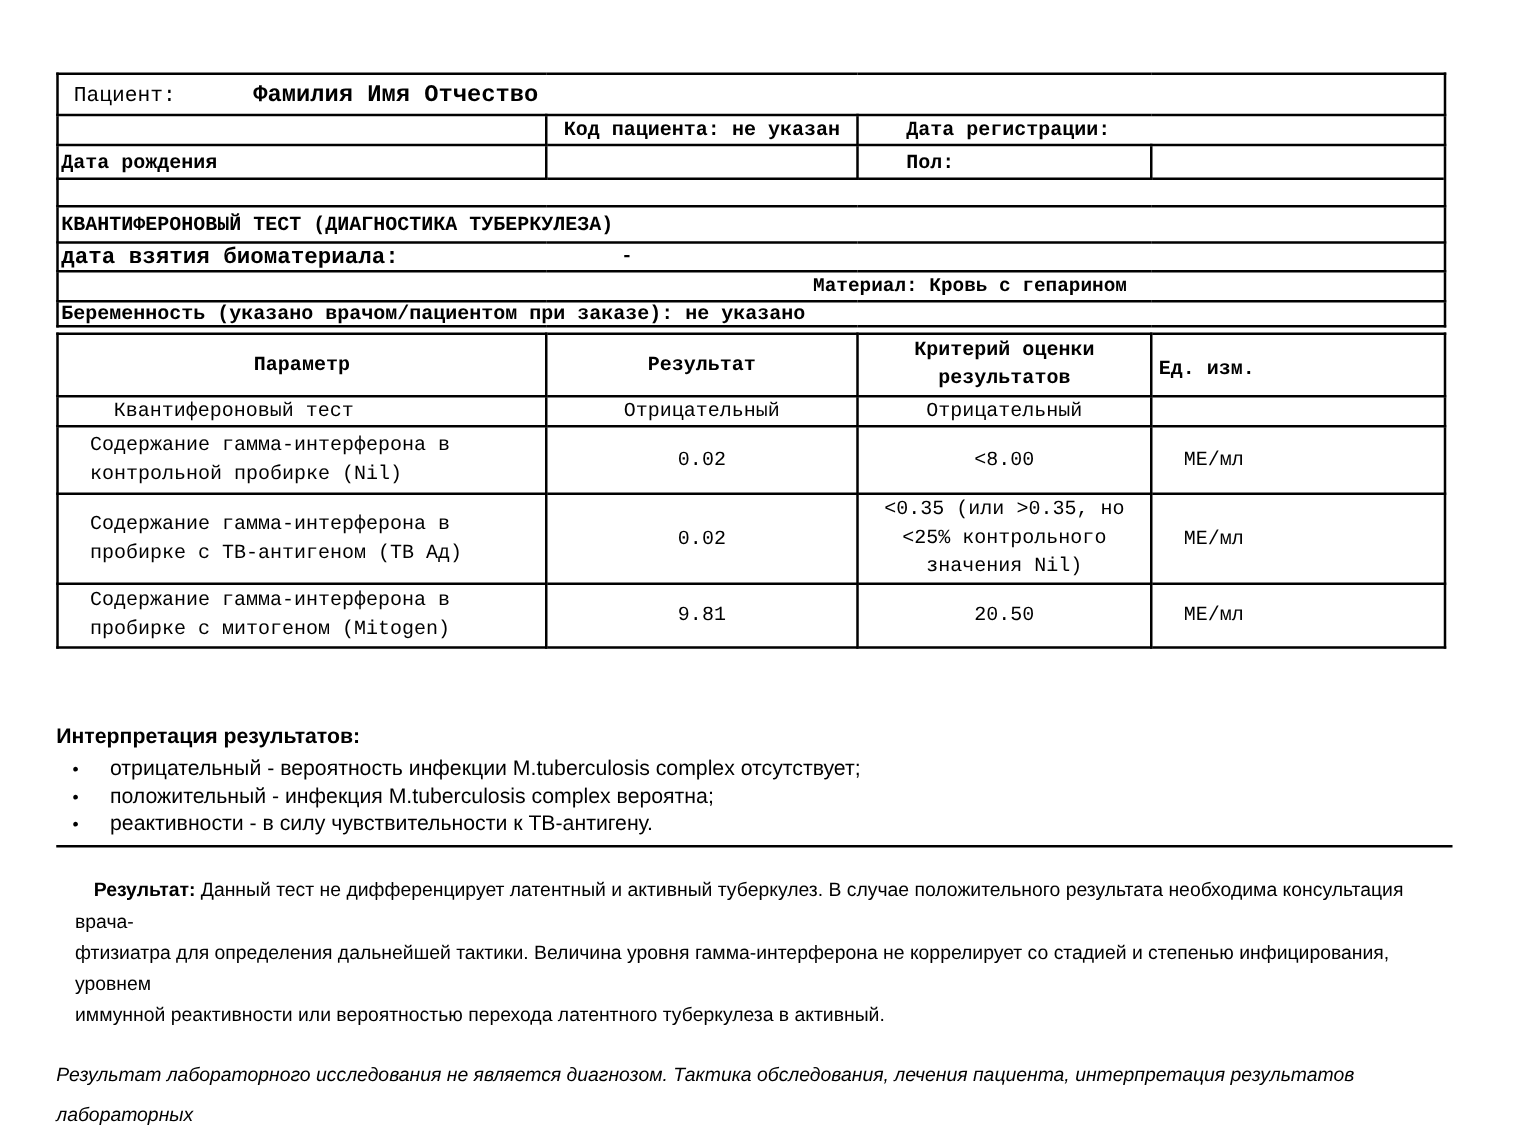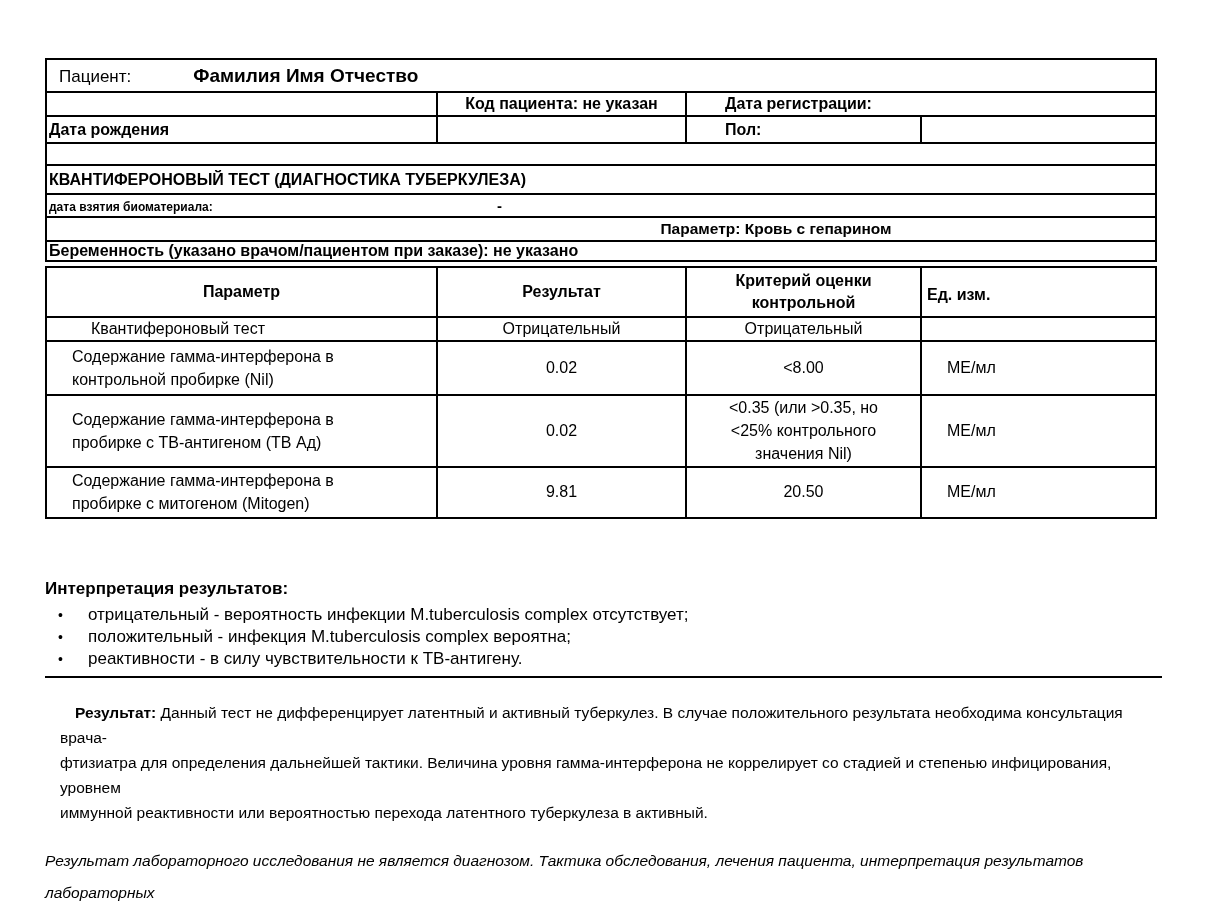--- a/index.html
+++ b/index.html
@@ -12,20 +12,21 @@
   }
   .page {
     position: absolute;
     left: 45px; top: 58px;
     width: 1120px;
   }
   table.grid {
     border-collapse: collapse;
     table-layout: fixed;
     width: 1110px;
+    font-family: Liberation Mono, monospace;
   }
   table.grid td {
     border: 2px solid #000;
     padding: 0 2px;
     font-size: 16px;
     vertical-align: middle;
     overflow: hidden;
   }
   .col1 { width: 391px; }
   .col2 { width: 249px; }
@@ -40,21 +41,21 @@
   .cell-code { text-align: center; font-weight: bold; margin-top: 12px; }
   .cell-reg  { font-weight: bold; padding-left: 38px !important; }
   .row-birth td { height: 27px; }
   .cell-birth { font-weight: bold; margin-left: 23px; }
   .cell-sex { font-weight: bold; padding-left: 38px !important; }
   .cell-open-bottom { border-bottom: none !important; }
   .row-empty td { height: 22px; border-top: none; border-bottom: none; }
   .row-title td { height: 29px; margin-left: 35px; }
   .cell-section-title { font-weight: bold; font-size: 16.5px; }
   .row-sampledate td { height: 23px; position: relative; }
-  .sampledate-label { font-weight: bold; font-size: 12px; }
+  .sampledate-label { font-weight: bold; font-size: 18px; }
   .sampledate-value { position: absolute; left: 450px; top: 2px; font-weight: bold; font-size: 15px; }
   .row-material td { height: 24px; }
   .material-inner { text-align: center; padding-left: 350px; font-weight: bold; font-size: 15.5px; }
   .row-pregnancy td { height: 17px; }
   .cell-pregnancy { font-weight: bold; font-size: 15px; }
 
   
   table.results { margin-top: 4px; }
   .res-header td { height: 50px; font-weight: bold; font-size: 16.5px; }
   .hd-center { text-align: center; }
@@ -140,42 +141,42 @@
       <td colspan="4" class="cell-section-title">КВАНТИФЕРОНОВЫЙ ТЕСТ (ДИАГНОСТИКА ТУБЕРКУЛЕЗА)</td>
     </tr>
     <tr class="row-sampledate">
       <td colspan="4">
         <span class="sampledate-label">дата взятия биоматериала:</span>
         <span class="sampledate-value">-</span>
       </td>
     </tr>
     <tr class="row-material">
       <td colspan="4">
-        <div class="material-inner">Параметр: Кровь с гепарином</div>
+        <div class="material-inner">Материал: Кровь с гепарином</div>
       </td>
     </tr>
     <tr class="row-pregnancy">
       <td colspan="4" class="cell-pregnancy">Беременность (указано врачом/пациентом при заказе): не указано</td>
     </tr>
   </tbody>
     </table>
 
   <table class="grid results">
     <colgroup>
         <col class="col1">
         <col class="col2">
         <col class="col3">
         <col class="col4">
       </colgroup>
     <tbody>
         <tr class="res-header">
       <td class="hd-center">Параметр</td>
       <td class="hd-center">Результат</td>
       <td class="hd-criteria">Критерий оценки
-контрольной</td>
+результатов</td>
       <td class="hd-units">Ед. изм.</td>
     </tr>
     <tr class="res-rowA">
       <td class="param-a">Квантифероновый тест</td>
       <td class="val-center">Отрицательный</td>
       <td class="val-center">Отрицательный</td>
       <td class="units-cell"></td>
     </tr>
     <tr class="res-rowB">
       <td class="param-multi">Содержание гамма-интерферона в

